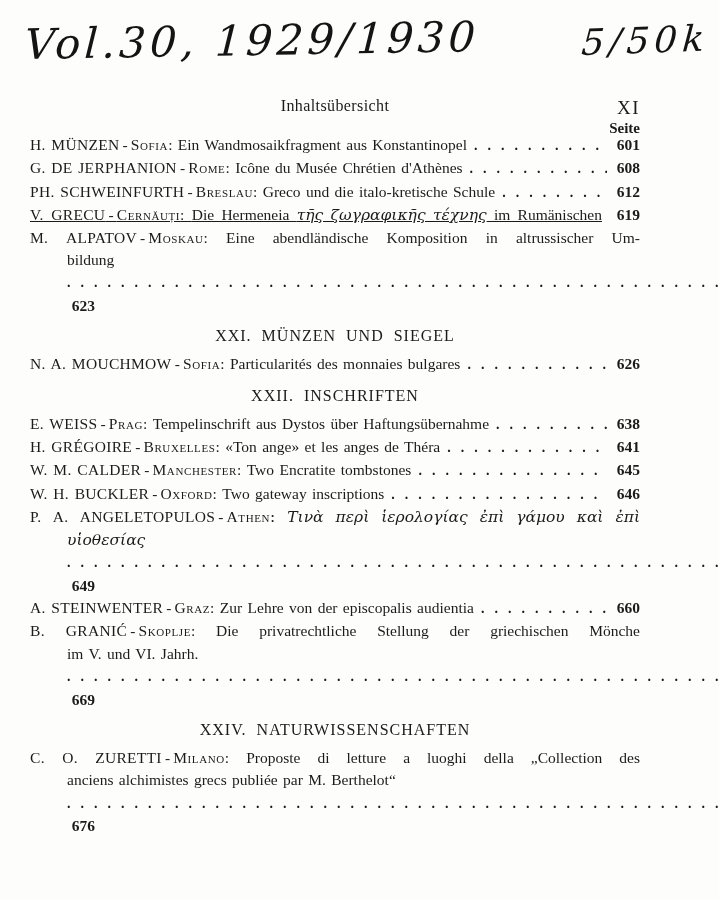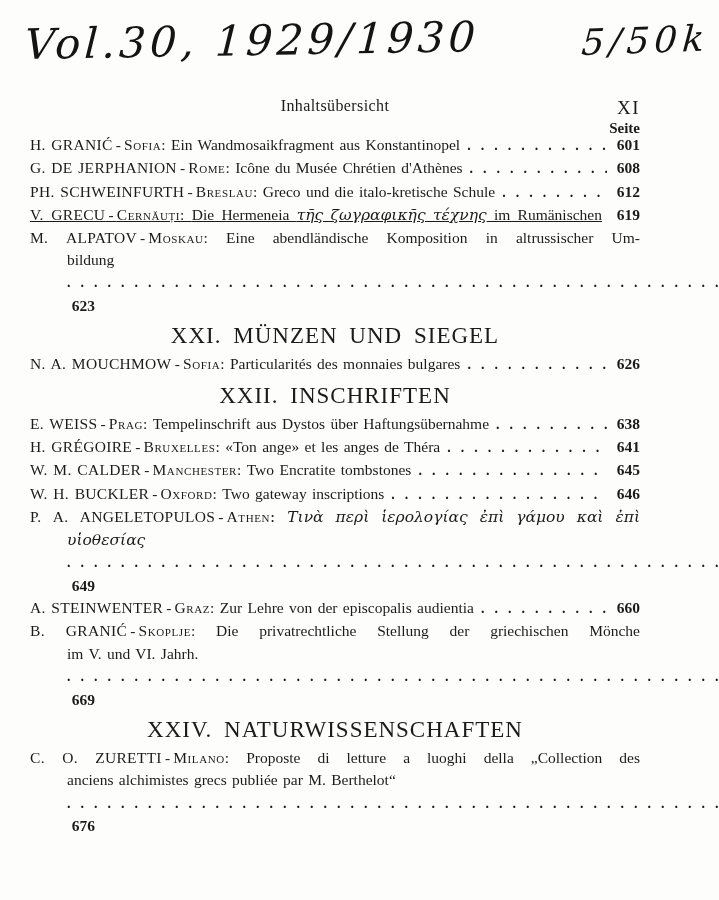--- a/index.html
+++ b/index.html
@@ -65,21 +65,21 @@
   
   .toc {
     position: absolute;
     top: 134px; left: 30px; right: 79px;
     font-size: 15.5px;
     line-height: 22.4px;
     word-spacing: 1.5px;
   }
   .section-heading {
     text-align: center;
-    font-size: 23px;
+    font-size: 16px;
     line-height: 22px;
     letter-spacing: 1px;
     word-spacing: 5px;
     margin: 8px 0 6px 0;
   }
   .entry-line { display: flex; align-items: baseline; }
   .etext { white-space: nowrap; flex-shrink: 0; }
   .etext.grow-justify {
     flex: 1 1 auto;
     white-space: normal;
@@ -140,21 +140,21 @@
 
   <div class="header-row">
     <span class="header-title">Inhaltsübersicht</span>
     <span class="header-page">XI</span>
     <span class="seite-label">Seite</span>
   </div>
 
   <div class="toc">
 
     <div class="entry-line">
-      <span class="etext"><span class="author">H. GRANIĆ</span><span class="place">Sofia</span><span class="title">Ein Wandmosaikfragment aus Konstantinopel</span></span>
+      <span class="etext"><span class="author">H. MÜNZEN</span><span class="place">Sofia</span><span class="title">Ein Wandmosaikfragment aus Konstantinopel</span></span>
       <span class="leader"></span>
       <span class="pagenum">601</span>
     </div>
 
     <div class="entry-line">
       <span class="etext"><span class="author">G. DE JERPHANION</span><span class="place">Rome</span><span class="title">Icône du Musée Chrétien d'Athènes</span></span>
       <span class="leader"></span>
       <span class="pagenum">608</span>
     </div>
 

